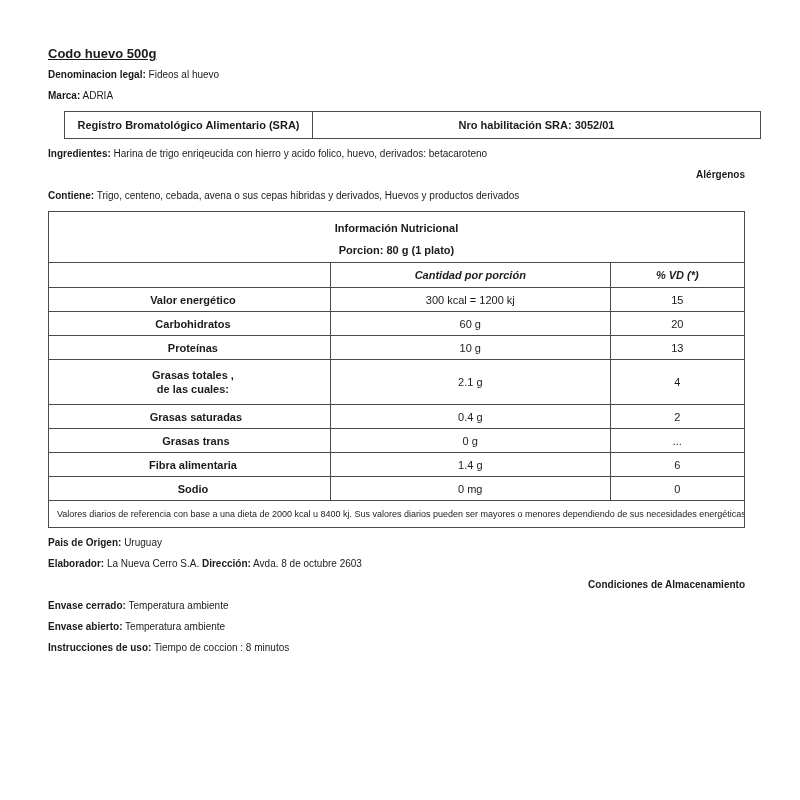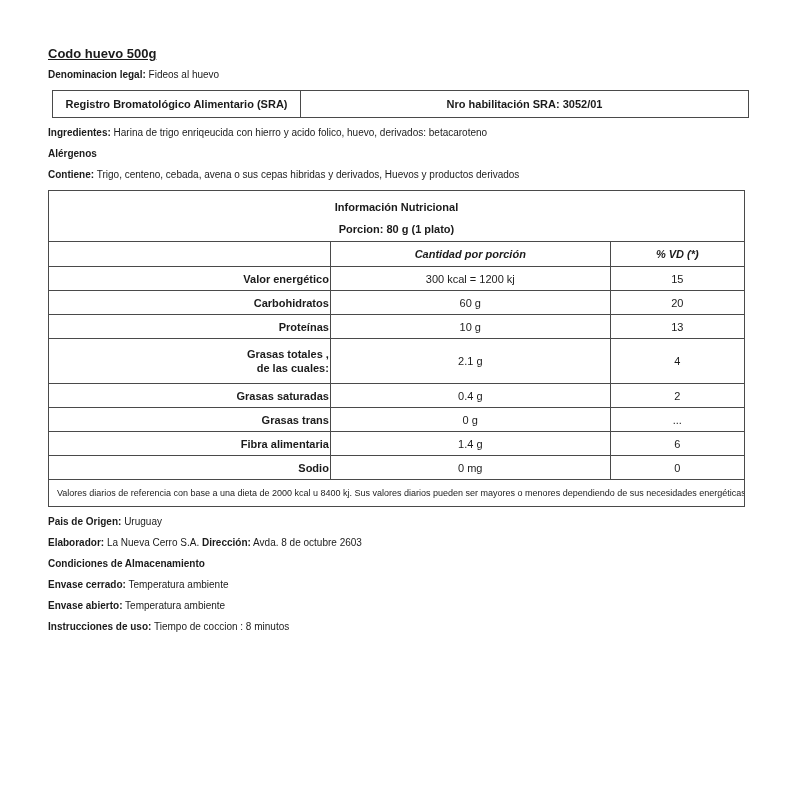--- a/index.html
+++ b/index.html
@@ -23,35 +23,35 @@
     margin: 0 0 8px 0;
     line-height: 15px;
     text-decoration: underline;
   }
   .line {
     font-size: 10px;
     line-height: 12px;
     margin: 0 0 9px 0;
   }
   .line b { font-weight: bold; }
-  .bold-only { font-weight: bold; }
+  .bold-only { font-weight: bold; text-align: right; }
 
   table {
     width: 100%;
     border-collapse: collapse;
     table-layout: fixed;
   }
   td {
     border: 1px solid #4a4a4a;
     font-size: 11px;
     vertical-align: middle;
     overflow: hidden;
   }
 
-  .sra-table { margin: 2px 0 9px 4px; }
+  .sra-table { margin: 2px 0 9px 16px; }
   .sra-table td {
     height: 24px;
     font-weight: bold;
     text-align: center;
   }
   .sra-left { width: 35.2%; }
 
   .nut-table { margin: 0 0 9px 0; }
   .nut-head-cell {
     height: 48px;
@@ -65,21 +65,21 @@
   .col-vd { width: 19.3%; }
   .nut-colhead td {
     height: 22px;
     font-weight: bold;
     text-align: center;
     font-style: italic;
   }
   .nut-row td { height: 21px; }
   .nut-row .lbl {
     font-weight: bold;
-    text-align: right;
+    text-align: center;
     padding-left: 8px;
     margin-top: 28px;
   }
   .nut-row .lbl-indent { padding-left: 14px; }
   .nut-row .val, .nut-row .vd { text-align: center; font-weight: normal; }
   .row-tall td { height: 42px; }
   .two-line div { line-height: 14px; }
   .footnote-cell {
     height: 22px;
     font-size: 9px;
@@ -93,20 +93,24 @@
 
 <div class="page">
 
   <p class="title">Codo huevo 500g</p>
 
   <p class="line">
     <b>Denominacion legal:</b>
     <span>Fideos al huevo</span>
   </p>
 
+  <p class="line">
+    <b>Marca:</b>
+    <span>ADRIA</span>
+  </p>
 
   <table class="sra-table">
     <tbody>
         <tr>
       <td class="sra-left">Registro Bromatológico Alimentario (SRA)</td>
       <td>Nro habilitación SRA: 3052/01</td>
     </tr>
   </tbody>
     </table>
 

